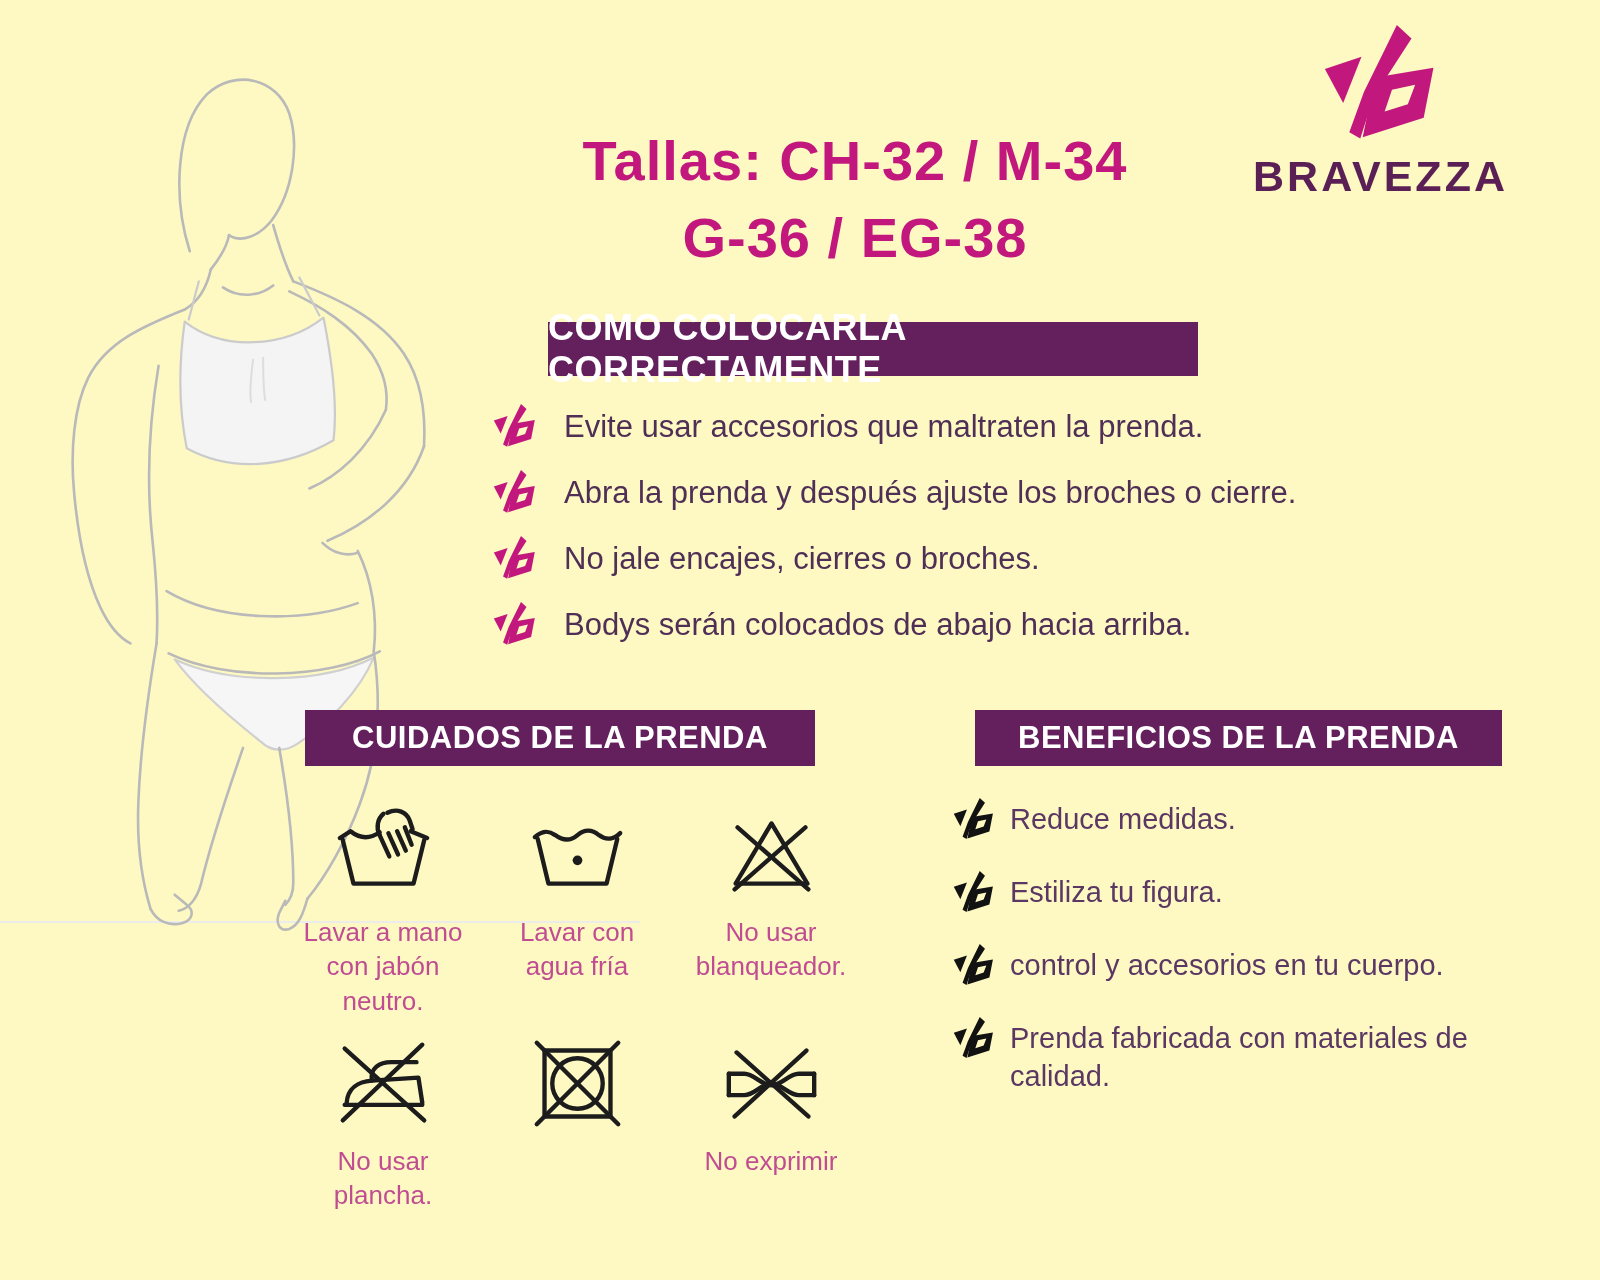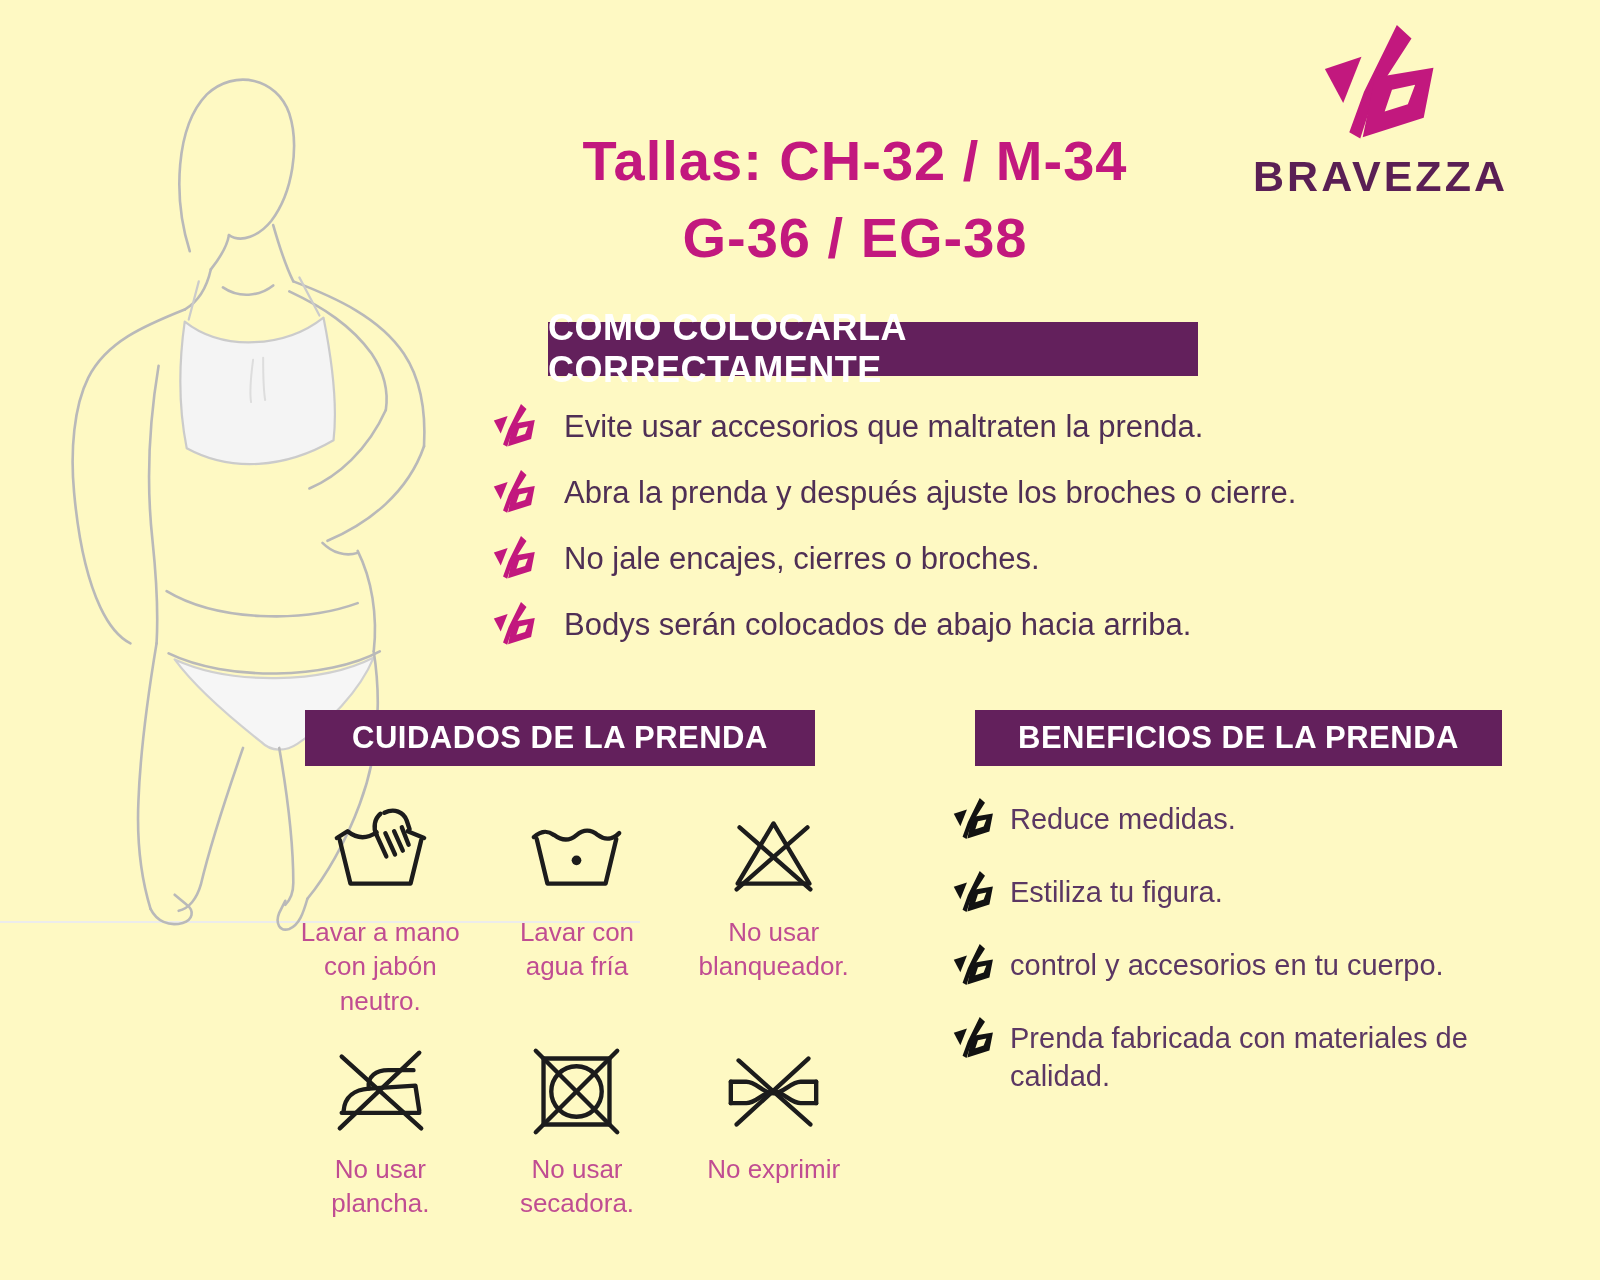--- a/index.html
+++ b/index.html
@@ -30,21 +30,21 @@
   .banner.care-b{left:305px;top:710px;width:510px;height:56px;font-size:31px;}
   .banner.benefits-b{left:963px;top:710px;width:527px;height:56px;font-size:31px;margin-left:12px;}
   
   .placement-list{position:absolute;left:492px;top:404px;width:900px;}
   .p-item{display:flex;align-items:center;margin-bottom:20px;}
   .p-item .mark{flex:0 0 auto;width:46px;height:46px;color:#C2187E;margin-right:26px;}
   .p-item .txt{font-size:31px;color:#4F2F55;}
   
   .care-grid{
     position:absolute;left:286px;top:806px;width:582px;
-    display:grid;grid-template-columns:repeat(3,1fr);grid-auto-rows:229px;gap:8px;
+    display:grid;grid-template-columns:repeat(3,1fr);grid-auto-rows:229px;
   }
   .care-cell{text-align:center;}
   .care-cell .cicon{width:97px;height:97px;color:#1c1c1c;}
   .care-cell .clabel{
     margin-top:8px;font-size:26px;line-height:1.32;color:#C04D92;
     padding:0 8px;
   }
   
   .benefits-list{position:absolute;left:952px;top:800px;width:530px;}
   .b-item{display:flex;align-items:flex-start;margin-bottom:31px;}
@@ -246,21 +246,20 @@
     <div class="care-cell">
       <svg class="cicon">
           <use href="#ic-noiron"></use>
         </svg>
       <div class="clabel">No usar plancha.</div>
     </div>
     <div class="care-cell">
       <svg class="cicon">
           <use href="#ic-nodryer"></use>
         </svg>
-      <div class="clabel">No usar secadora.</div>
     </div>
     <div class="care-cell">
       <svg class="cicon">
           <use href="#ic-nowring"></use>
         </svg>
       <div class="clabel">No exprimir</div>
     </div>
   </div>
 
   <div class="benefits-list">

